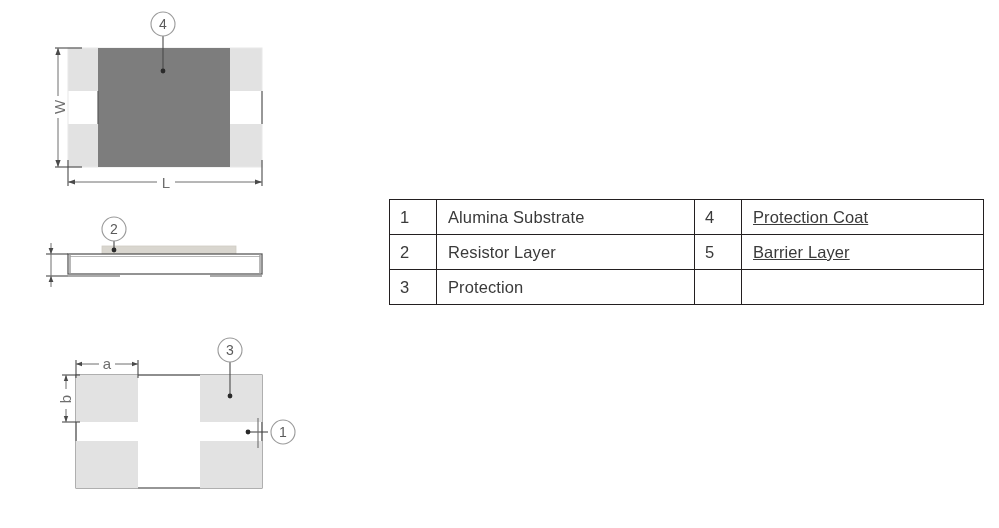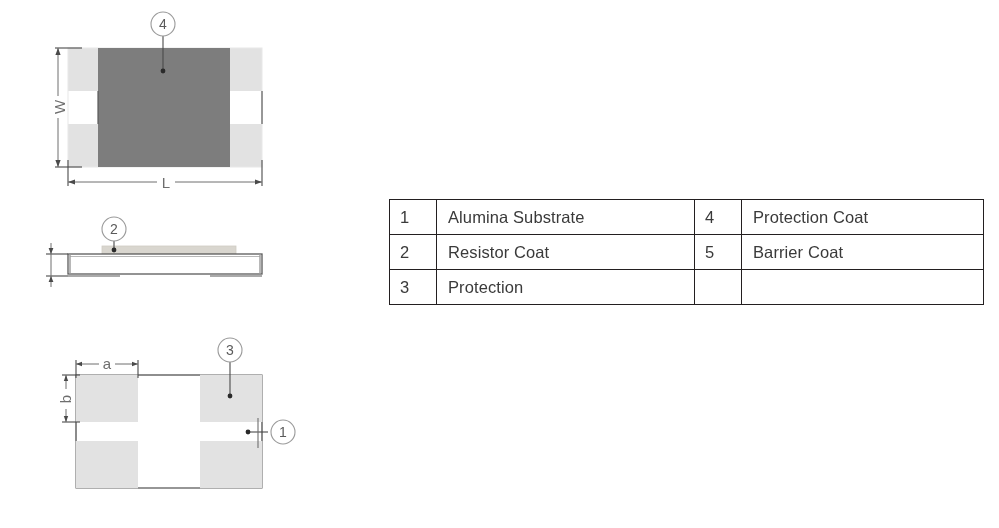--- a/index.html
+++ b/index.html
@@ -42,21 +42,21 @@
     color: #3a3a3a;
     font-family: "Liberation Sans", sans-serif;
     font-weight: 400;
     letter-spacing: 0.1px;
     vertical-align: middle;
     background: #ffffff;
   }
   .legend-table td.num-cell { width: 36px; padding-left: 10px; }
   .legend-table td.name-cell-left { width: 246px; margin-top: 44px; }
   .legend-table td.num-cell-right { width: 36px; padding-left: 10px; }
-  .legend-table td.name-cell-right { width: 230px; }
+  .legend-table td.name-cell-right { width: 230px; text-decoration: underline; }
   text.dim-label {
     font-family: "Liberation Sans", sans-serif;
     font-size: 15px;
     fill: #6e6e6e;
   }
   text.callout-num {
     font-family: "Liberation Sans", sans-serif;
     font-size: 14px;
     fill: #5a5a5a;
     text-anchor: middle;
@@ -194,23 +194,23 @@
   <table class="legend-table">
     <tbody>
       <tr>
         <td class="num-cell">1</td>
         <td class="name-cell-left">Alumina Substrate</td>
         <td class="num-cell-right">4</td>
         <td class="name-cell-right">Protection Coat</td>
       </tr>
       <tr>
         <td class="num-cell">2</td>
-        <td class="name-cell-left">Resistor Coat</td>
+        <td class="name-cell-left">Resistor Layer</td>
         <td class="num-cell-right">5</td>
-        <td class="name-cell-right">Barrier Coat</td>
+        <td class="name-cell-right">Barrier Layer</td>
       </tr>
       <tr>
         <td class="num-cell">3</td>
         <td class="name-cell-left">Protection</td>
         <td class="num-cell-right"></td>
         <td class="name-cell-right"></td>
       </tr>
     </tbody>
   </table>
 

